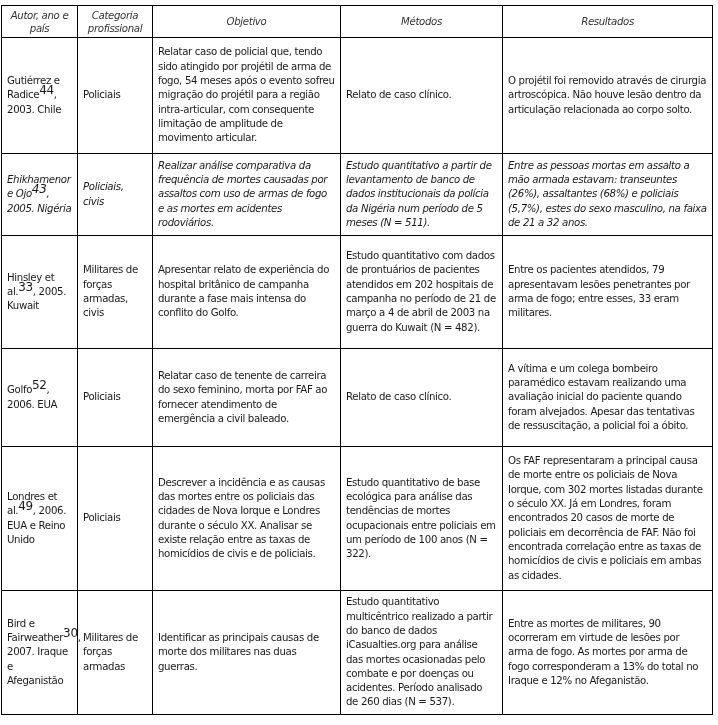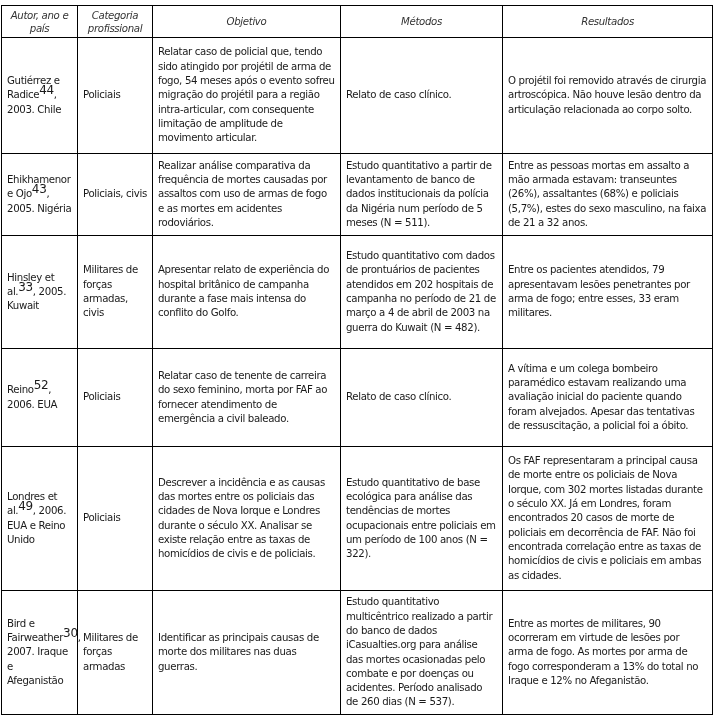--- a/index.html
+++ b/index.html
@@ -29,21 +29,21 @@
     height: 31px;
     line-height: 13px;
   }
   col.c1 { width: 76px; }
   col.c2 { width: 75px; }
   col.c3 { width: 188px; }
   col.c4 { width: 162px; }
   col.c5 { width: 210px; }
   sup { font-size: 12px; line-height: 0; vertical-align: 4px; }
   tr.r1 td { height: 115px; }
-  tr.r2 td { height: 81px; }
+  tr.r2 td { height: 81px; font-style: italic; }
   tr.r3 td { height: 112px; }
   tr.r4 td { height: 97px; }
   tr.r5 td { height: 143px; margin-top: 40px; }
   tr.r6 td { height: 123px; }
 </style>
 </head>
 <body>
 
 <table>
   <colgroup>
@@ -78,21 +78,21 @@
       <td>Entre as pessoas mortas em assalto a mão armada estavam: transeuntes (26%), assaltantes (68%) e policiais (5,7%), estes do sexo masculino, na faixa de 21 a 32 anos.</td>
     </tr>
     <tr class="r3">
       <td><span>Hinsley et al.</span><sup>33</sup><span>, 2005. Kuwait</span></td>
       <td>Militares de forças armadas, civis</td>
       <td>Apresentar relato de experiência do hospital britânico de campanha durante a fase mais intensa do conflito do Golfo.</td>
       <td>Estudo quantitativo com dados de prontuários de pacientes atendidos em 202 hospitais de campanha no período de 21 de março a 4 de abril de 2003 na guerra do Kuwait (N = 482).</td>
       <td>Entre os pacientes atendidos, 79 apresentavam lesões penetrantes por arma de fogo; entre esses, 33 eram militares.</td>
     </tr>
     <tr class="r4">
-      <td><span>Reino</span><sup>52</sup><span>, 2006. EUA</span></td>
+      <td><span>Golfo</span><sup>52</sup><span>, 2006. EUA</span></td>
       <td>Policiais</td>
       <td>Relatar caso de tenente de carreira do sexo feminino, morta por FAF ao fornecer atendimento de emergência a civil baleado.</td>
       <td>Relato de caso clínico.</td>
       <td>A vítima e um colega bombeiro paramédico estavam realizando uma avaliação inicial do paciente quando foram alvejados. Apesar das tentativas de ressuscitação, a policial foi a óbito.</td>
     </tr>
     <tr class="r5">
       <td><span>Londres et al.</span><sup>49</sup><span>, 2006. EUA e Reino Unido</span></td>
       <td>Policiais</td>
       <td>Descrever a incidência e as causas das mortes entre os policiais das cidades de Nova Iorque e Londres durante o século XX. Analisar se existe relação entre as taxas de homicídios de civis e de policiais.</td>
       <td>Estudo quantitativo de base ecológica para análise das tendências de mortes ocupacionais entre policiais em um período de 100 anos (N = 322).</td>

